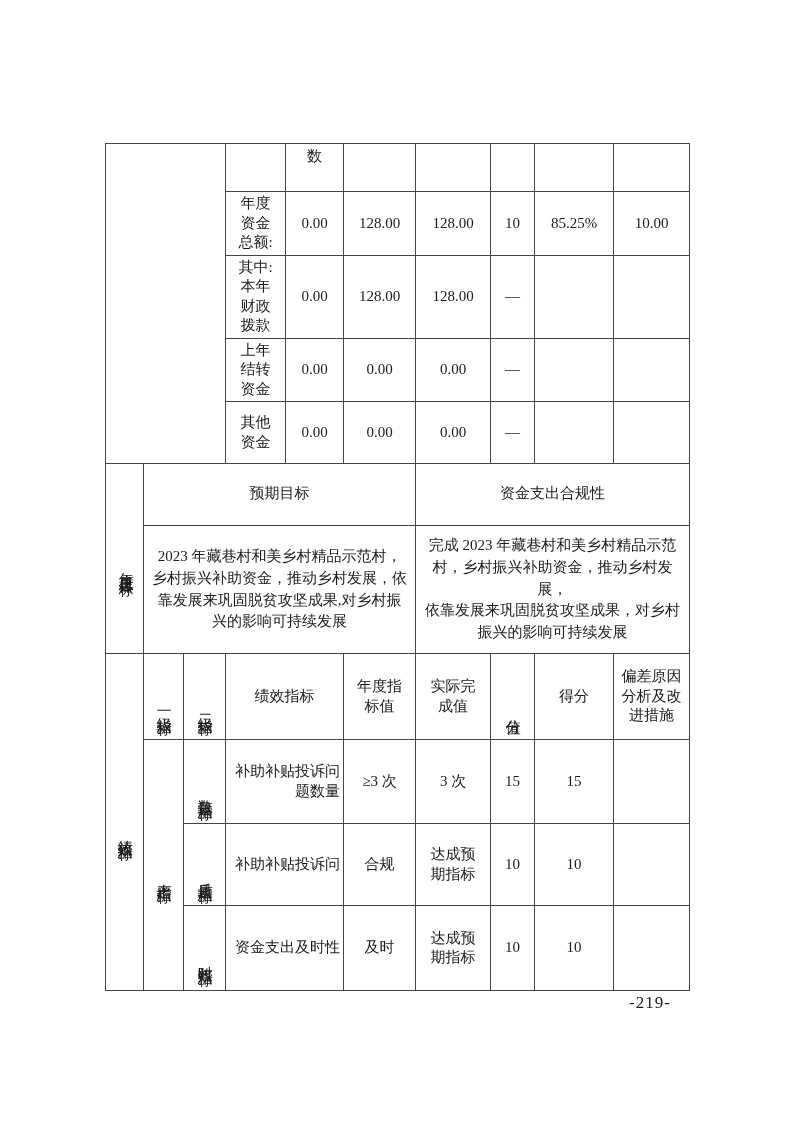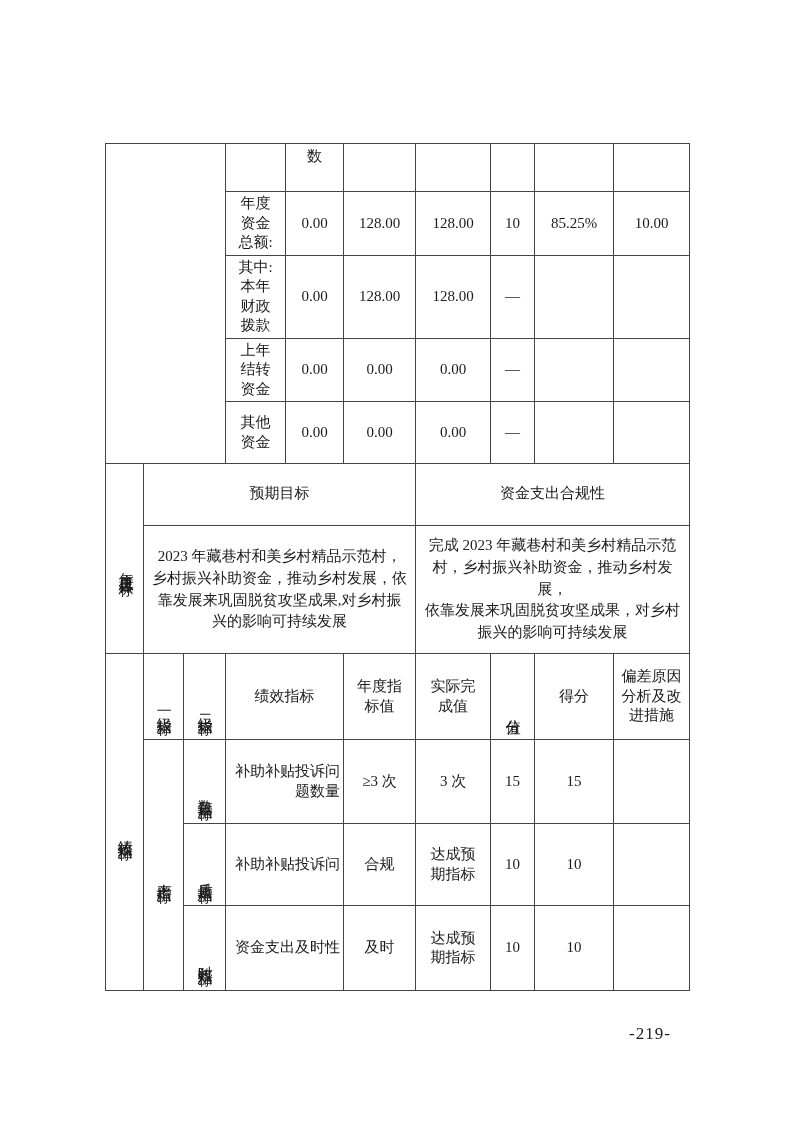--- a/index.html
+++ b/index.html
@@ -27,21 +27,21 @@
   tr.r6{height:128px;} tr.r7{height:86px;}  tr.r8{height:84px;}
   tr.r9{height:82px;}  tr.r10{height:85px;font-family:Liberation Serif, serif;}
   td.topalign{vertical-align:top;padding-top:3px;}
   td.goal{line-height:1.45;font-size:15px;}
   td.leftcell{text-align:right;padding-left:6px;}
   .v{
     writing-mode:vertical-lr;text-orientation:upright;
     display:inline-block;letter-spacing:2px;line-height:1.15;
   }
   .pagenum{
-    position:absolute;left:600px;top:1024px;width:100px;
+    position:absolute;left:600px;top:993px;width:100px;
     text-align:center;font-size:17px;letter-spacing:1px;
   }
 </style>
 </head>
 <body>
 
 <div class="page">
 
   <table class="report">
     <colgroup>

